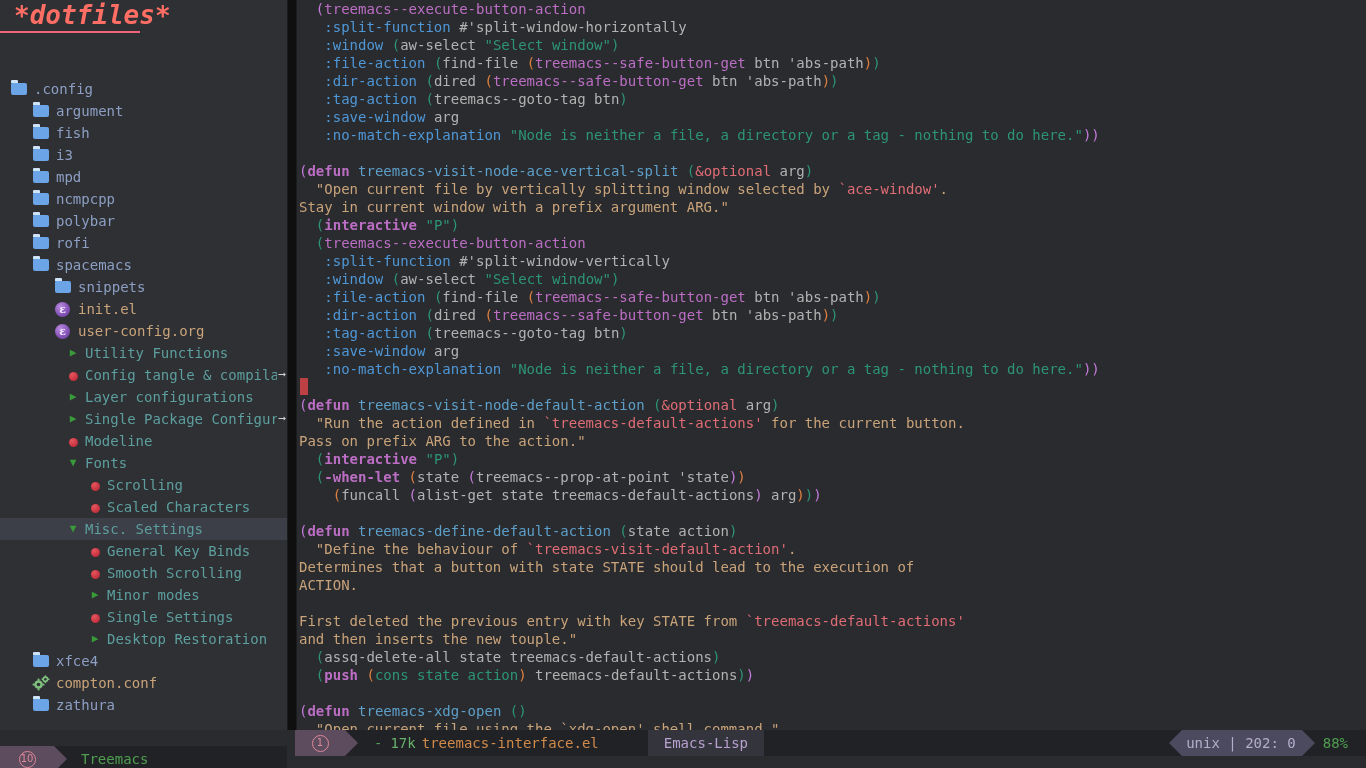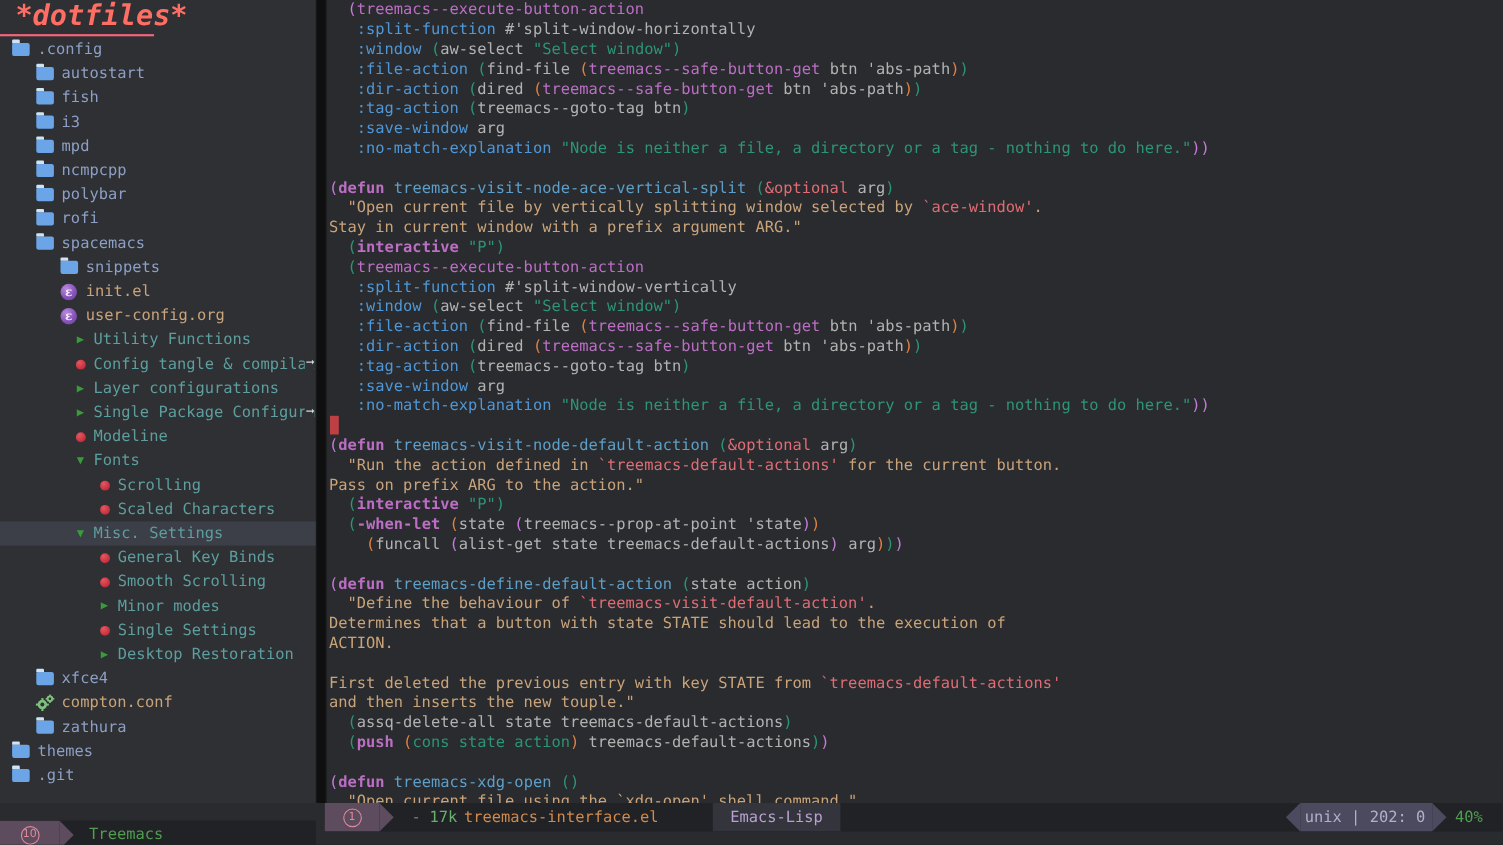--- a/index.html
+++ b/index.html
@@ -163,21 +163,21 @@
     position: absolute;
     right: 1px;
     top: 0;
     color: #cfd2d6;
     font-size: 13px;
     line-height: 22px;
     background: #2e3033;
     padding-left: 1px;
   }
 
-  .ind0 { padding-left: 10px; }
+  .ind0 { padding-left: 10px; margin-top: 44px; }
   .ind1 { padding-left: 32px; }
   .ind2 { padding-left: 54px; }
   .ind3 { padding-left: 65px; }
   .ind4 { padding-left: 87px; }
 
   
   .divider {
     width: 8px;
     min-width: 8px;
     background: #0f0f10;
@@ -329,21 +329,21 @@
             <div class="row ind0">
               <span class="ico">
                 <span class="folder"></span>
               </span>
               <span class="rowlabel c-dir">.config</span>
             </div>
             <div class="row ind1">
               <span class="ico">
                 <span class="folder"></span>
               </span>
-              <span class="rowlabel c-dir">autostart</span>
+              <span class="rowlabel c-dir">argument</span>
             </div>
             <div class="row ind1">
               <span class="ico">
                 <span class="folder"></span>
               </span>
               <span class="rowlabel c-dir">fish</span>
             </div>
             <div class="row ind1">
               <span class="ico">
                 <span class="folder"></span>
@@ -529,16 +529,16 @@
       </div>
       <div class="ml-seg ml-size" style="padding-left:8px; padding-right:6px;">17k</div>
       <div class="ml-seg ml-file" style="padding-left:0;">treemacs-interface.el</div>
       <div class="ml-maj-wrap">
         <div class="ml-seg ml-major" style="padding-left:16px;padding-right:16px;margin-left:39px;">Emacs-Lisp</div>
       </div>
       <div class="flexsp"></div>
       <div class="ml-slant-l2"></div>
       <div class="ml-seg ml-enc" style="padding-left:4px;padding-right:6px;">unix | 202: 0</div>
       <div class="ml-slant-r2"></div>
-      <div class="ml-seg ml-pct" style="padding-left:8px;padding-right:18px;">40%</div>
+      <div class="ml-seg ml-pct" style="padding-left:8px;padding-right:18px;">88%</div>
     </div>
   </div>
 </div>
 
 </body></html>

